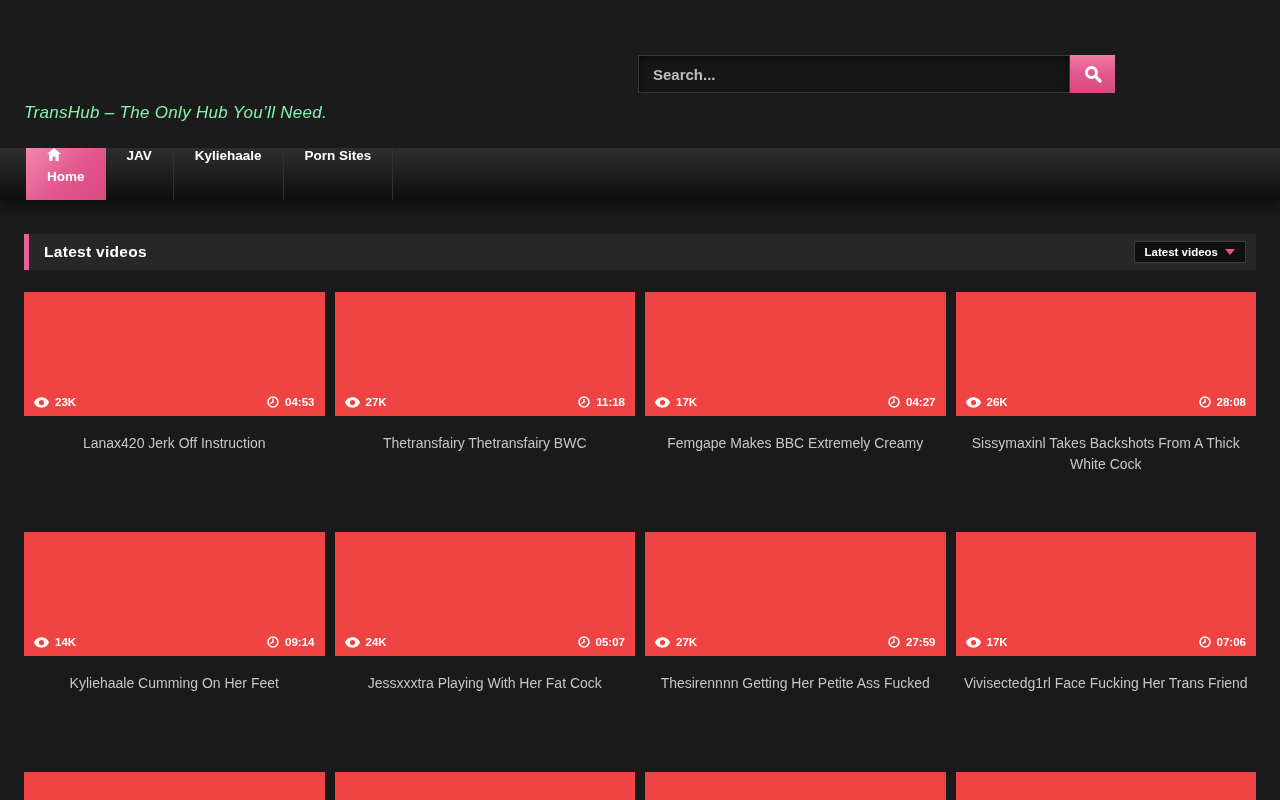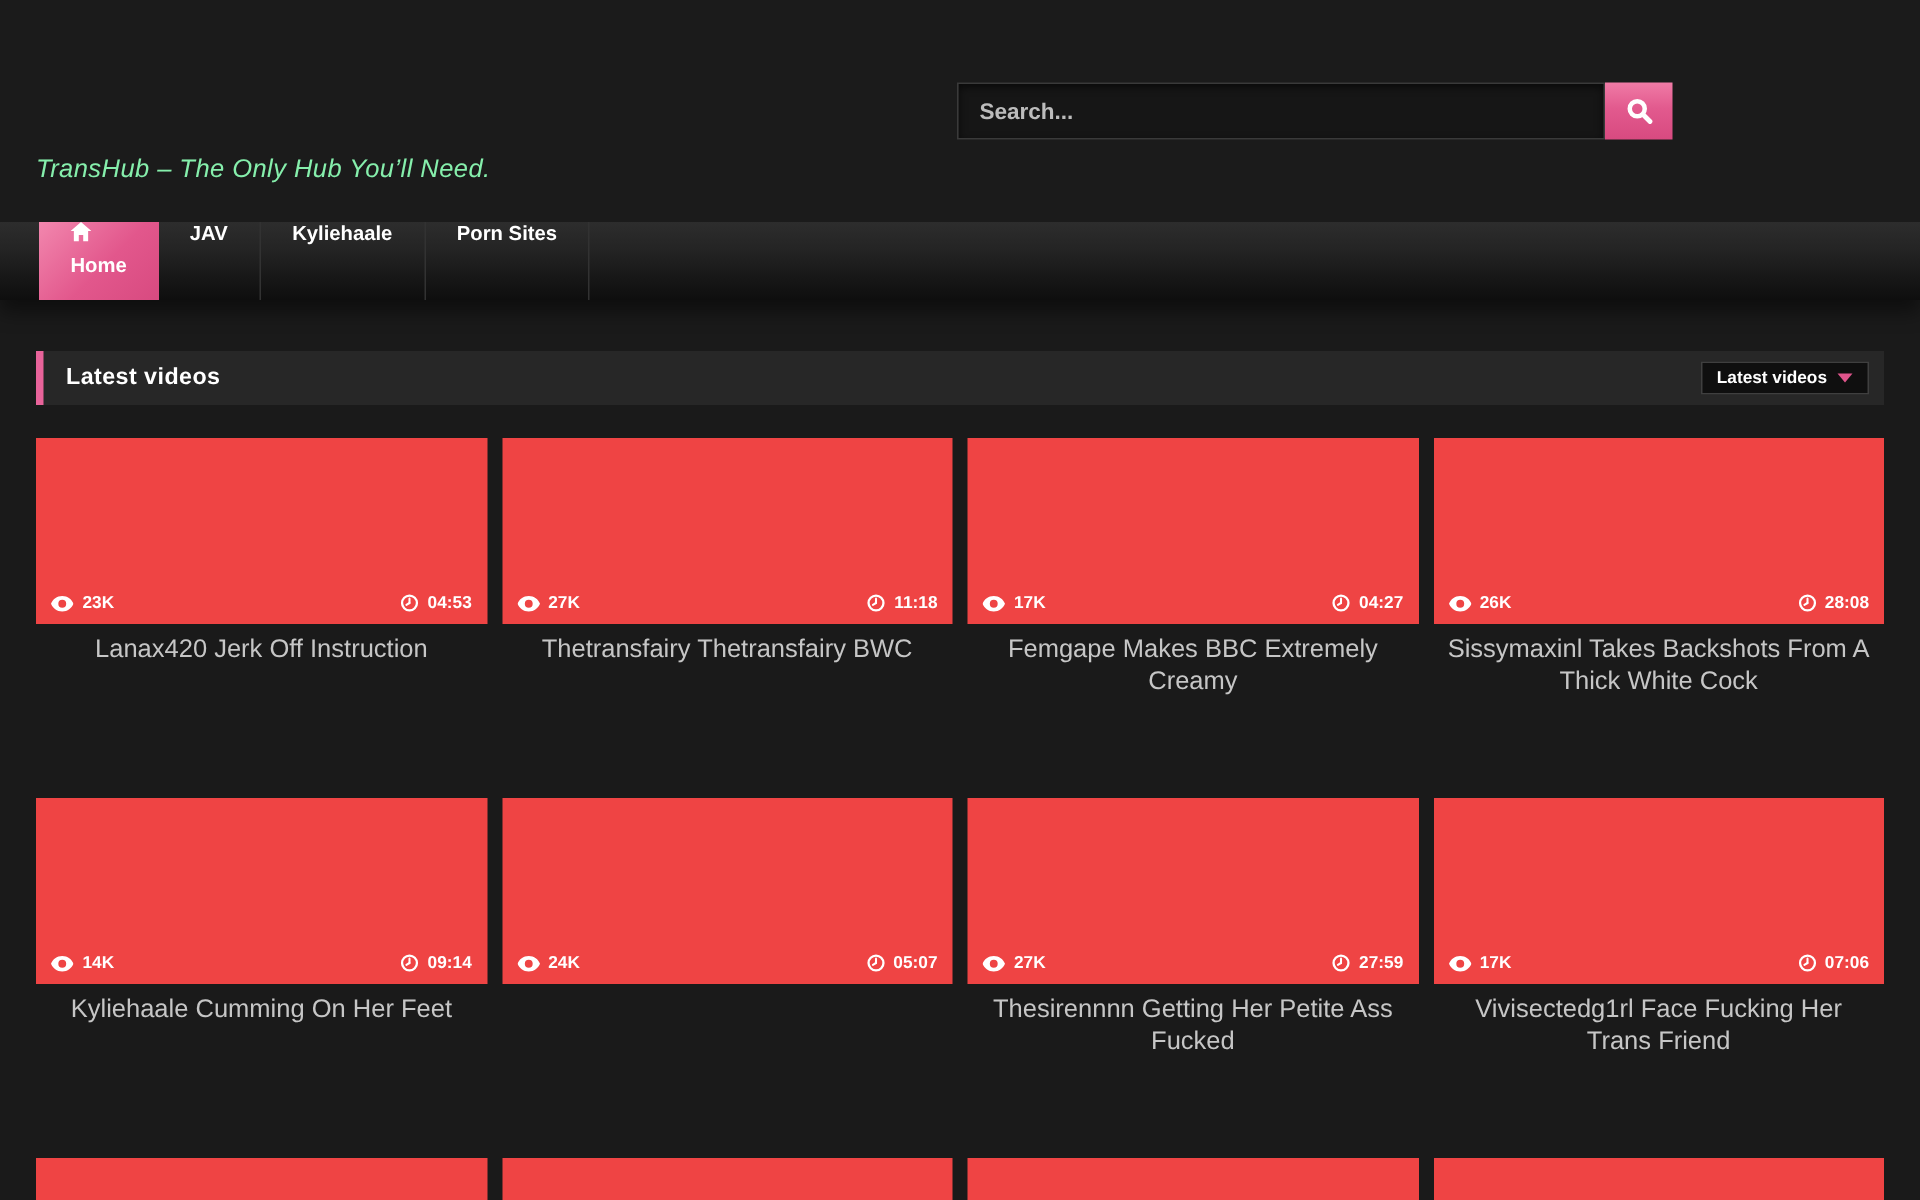--- a/index.html
+++ b/index.html
@@ -101,23 +101,23 @@
     background:#ef4444;
   }
   .stats {
     position:absolute; left:0; right:0; bottom:8px;
     display:flex; justify-content:space-between;
     padding:0 10px;
     font-size:11.5px; font-weight:bold; color:#fff;
   }
   .stat { display:flex; align-items:center; gap:6px; }
   .card-title {
-    margin-top:6px;
+    margin-top:17px;
     text-align:center;
-    font-size:17px; line-height:21px;
+    font-size:14px; line-height:21px;
     color:#c6c6c6;
     padding:0 6px;
   }
 </style>
 </head>
 <body>
 
 <div class="header">
   <form class="search-form">
     <input class="search-input" type="text" placeholder="Search..." style="">
@@ -316,20 +316,21 @@
             <svg width="12" height="12" viewBox="0 0 14 14">
               <circle cx="7" cy="7" r="5.8" fill="none" stroke="#fff" stroke-width="1.8"></circle>
               <line x1="7" y1="7" x2="7" y2="3.6" stroke="#fff" stroke-width="1.6" stroke-linecap="round"></line>
               <line x1="7" y1="7" x2="4.6" y2="8.4" stroke="#fff" stroke-width="1.6" stroke-linecap="round"></line>
             </svg>
           </span>
           <span>05:07</span>
         </span>
       </div>
     </div>
+    <div class="card-title">Jessxxxtra Playing With Her Fat Cock</div>
   </div>
 
   <div class="card">
     <div class="thumb">
       <div class="stats">
         <span class="stat">
           <span style="display:inline-flex;">
             <svg width="15" height="11" viewBox="0 0 16 11">
               <path fill-rule="evenodd" fill="#fff" d="M8 0 C4.2 0 1.2 2.4 0 5.5 C1.2 8.6 4.2 11 8 11 C11.8 11 14.8 8.6 16 5.5 C14.8 2.4 11.8 0 8 0 Z
                    M8 8.3 A2.8 2.8 0 1 1 8 2.7 A2.8 2.8 0 0 1 8 8.3 Z"></path>

